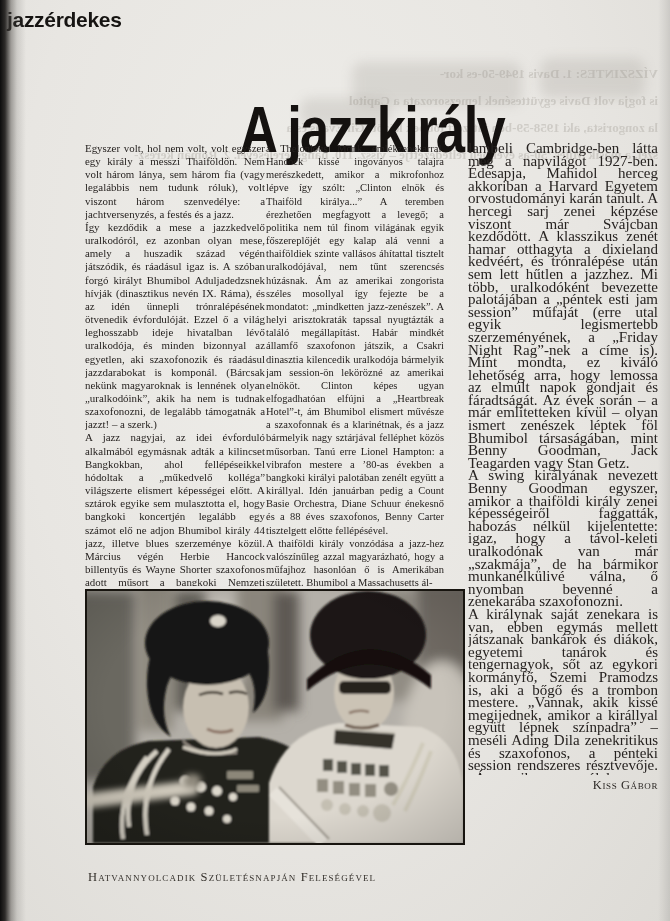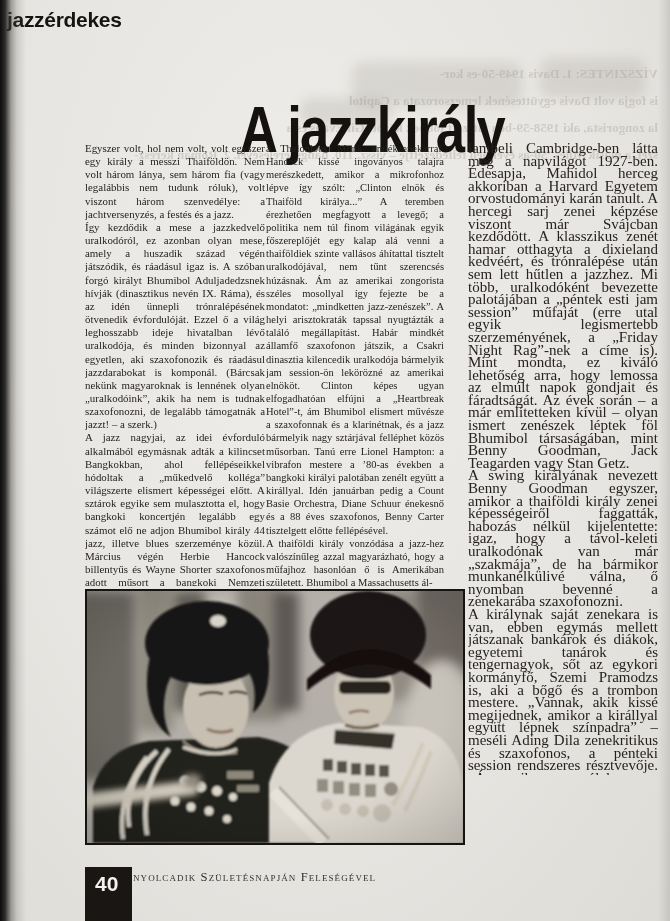--- a/index.html
+++ b/index.html
@@ -83,20 +83,21 @@
   <div class="columns">
     <div class="col col1">Egyszer volt, hol nem volt, volt egyszer egy király a messzi Thaiföldön. Nem volt három lánya, sem három fia (vagy legalábbis nem tudunk róluk), volt viszont három szenvedélye: a jachtversenyzés, a festés és a jazz.
 Így kezdődik a mese a jazzkedvelő uralkodóról, ez azonban olyan mese, amely a huszadik század végén játszódik, és ráadásul igaz is. A szóban forgó királyt Bhumibol Aduljadedzsnek hívják (dinasztikus nevén IX. Ráma), és az idén ünnepli trónralépésének ötvenedik évfordulóját. Ezzel ő a világ leghosszabb ideje hivatalban lévő uralkodója, és minden bizonnyal az egyetlen, aki szaxofonozik és ráadásul jazzdarabokat is komponál. (Bárcsak nekünk magyaroknak is lennének olyan „uralkodóink”, akik ha nem is tudnak szaxofonozni, de legalább támogatnák a jazzt! – a szerk.)
 A jazz nagyjai, az idei évforduló alkalmából egymásnak adták a kilincset Bangkokban, ahol fellépéseikkel hódoltak a „műkedvelő kolléga” világszerte elismert képességei előtt. A sztárok egyike sem mulasztotta el, hogy bangkoki koncertjén legalább egy számot elő ne adjon Bhumibol király 44 jazz, illetve blues szerzeménye közül. Március végén Herbie Hancock billentyűs és Wayne Shorter szaxofonos adott műsort a bangkoki Nemzeti Színházban, együtt lépve fel</div>
     <div class="col col2">a Thelonious Monk emlékzenekarral. Hancock kissé ingoványos talajra merészkedett, amikor a mikrofonhoz lépve így szólt: „Clinton elnök és Thaiföld királya...” A teremben érezhetően megfagyott a levegő; a politika nem túl finom világának egyik főszereplőjét egy kalap alá venni a thaiföldiek szinte vallásos áhítattal tisztelt uralkodójával, nem tűnt szerencsés húzásnak. Ám az amerikai zongorista széles mosollyal így fejezte be a mondatot: „mindketten jazz-zenészek”. A helyi arisztokraták tapssal nyugtázták a találó megállapítást. Habár mindkét államfő szaxofonon játszik, a Csakri dinasztia kilencedik uralkodója bármelyik jam session-ön lekörözné az amerikai elnököt. Clinton képes ugyan elfogadhatóan elfújni a „Heartbreak Hotel”-t, ám Bhumibol elismert művésze a szaxofonnak és a klarinétnak, és a jazz bármelyik nagy sztárjával felléphet közös műsorban. Tanú erre Lionel Hampton: a vibrafon mestere a ’80-as években a bangkoki királyi palotában zenélt együtt a királlyal. Idén januárban pedig a Count Basie Orchestra, Diane Schuur énekesnő és a 88 éves szaxofonos, Benny Carter tisztelgett előtte fellépésével.
 A thaiföldi király vonzódása a jazz-hez valószínűleg azzal magyarázható, hogy a műfajhoz hasonlóan ő is Amerikában született. Bhumibol a Massachusetts ál-</div>
     <div class="col3wrap">
       <div class="col col3">lambeli Cambridge-ben látta meg a napvilágot 1927-ben. Édesapja, Mahidol herceg akkoriban a Harvard Egyetem orvostudományi karán tanult. A hercegi sarj zenei képzése viszont már Svájcban kezdődött. A klasszikus zenét hamar otthagyta a dixieland kedvéért, és trónralépése után sem lett hűtlen a jazzhez. Mi több, uralkodóként bevezette palotájában a „péntek esti jam session” műfaját (erre utal egyik legismertebb szerzeményének, a „Friday Night Rag”-nek a címe is). Mint mondta, ez kiváló lehetőség arra, hogy lemossa az elmúlt napok gondjait és fáradtságát. Az évek során – a már említetteken kívül – olyan ismert zenészek léptek föl Bhumibol társaságában, mint Benny Goodman, Jack Teagarden vagy Stan Getz.
 A swing királyának nevezett Benny Goodman egyszer, amikor a thaiföldi király zenei képességeiről faggatták, habozás nélkül kijelentette: igaz, hogy a távol-keleti uralkodónak van már „szakmája”, de ha bármikor munkanélkülivé válna, ő nyomban bevenné a zenekarába szaxofonozni.
 A királynak saját zenekara is van, ebben egymás mellett játszanak bankárok és diákok, egyetemi tanárok és tengernagyok, sőt az egykori kormányfő, Szemi Pramodzs is, aki a bőgő és a trombon mestere. „Vannak, akik kissé megijednek, amikor a királlyal együtt lépnek színpadra” – meséli Ading Dila zenekritikus és szaxofonos, a pénteki session rendszeres résztvevője. „Ám amikor megszólal a zene, mindenről megfeledkeznek, akkor már csak a muzsika számít.” A 69 éves Bhumibolt újabban szívpanaszok gyötrik. Tavaly télen, amikor állapota meglehetősen súlyosra fordult, az ország népe megható buzgalommal, egy emberként imádkozott a templomokban és szabadtéri szentélyeknél a szeretett uralkodó gyógyulásáért. Az imádságok meghallgatásra találtak Buddhánál, Bhumibol ugyanis azóta jobban van. Napi munkaidejét és utazásait azonban korlátoznia kellett. A zene iránti szenvedélye viszont változatlan hévvel lobog. Őfelsége egyszer elárulta nekem – meséli Ading Dila –, hogy életének azok a legboldogabb pillanatai, amikor zenélhet.</div>
+      <div class="author">Kiss Gábor</div>
     </div>
   </div>
 
   <div class="photo">
     <svg width="376" height="252" viewBox="0 0 376 252">
       <defs>
         <filter id="b6" x="-30%" y="-30%" width="160%" height="160%">
             <feGaussianBlur stdDeviation="6"></feGaussianBlur>
           </filter>
         <filter id="b3" x="-30%" y="-30%" width="160%" height="160%">
@@ -198,17 +199,14 @@
         <rect x="-6" y="196" width="118" height="15" rx="7" transform="rotate(-7 50 200)" fill="#cdc7ba"></rect>
         <rect x="96" y="183" width="18" height="14" rx="6" fill="#8f897d"></rect>
       </g>
 
       <rect x="0" y="0" width="376" height="252" fill="url(#vig)"></rect>
     </svg>
   </div>
 
   <div class="caption">Hatvannyolcadik Születésnapján Feleségével</div>
 
-  <div class="pagebox">
-    <div class="pagenum">40</div>
-  </div>
 
 </div>
 
 </body></html>

